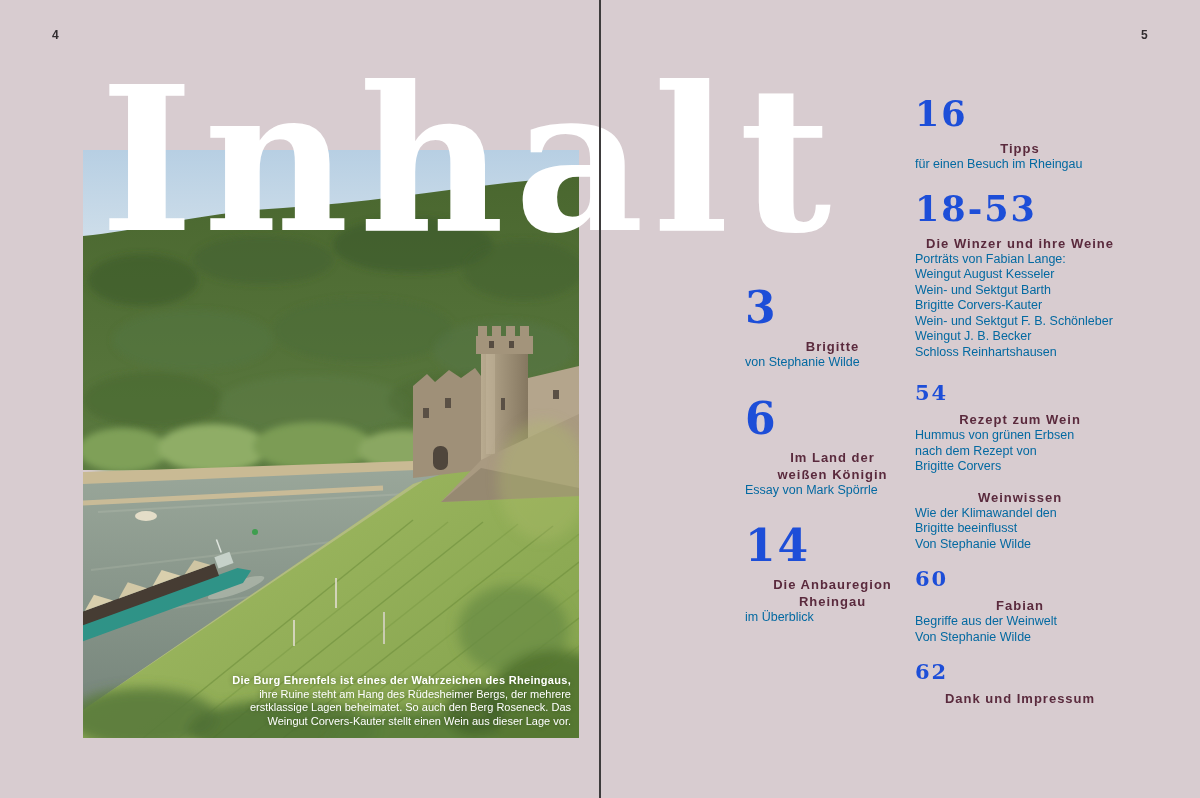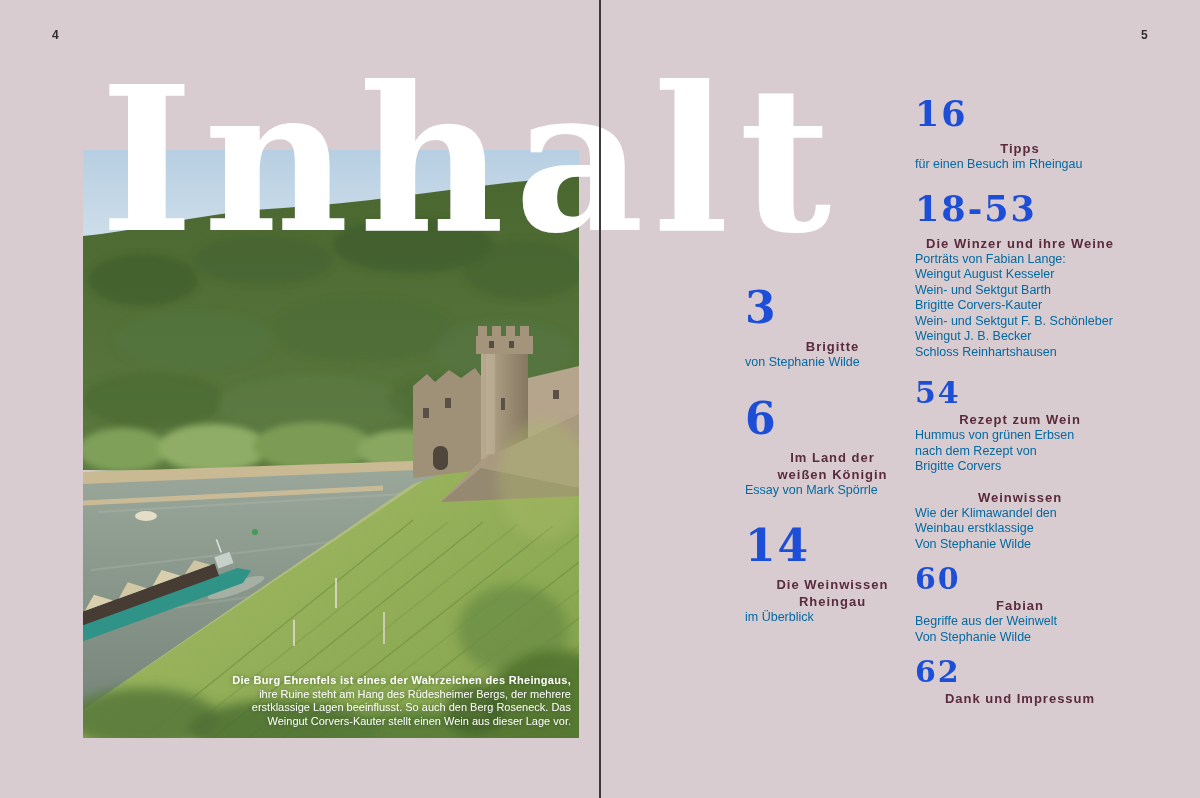--- a/index.html
+++ b/index.html
@@ -57,21 +57,21 @@
   .toc-entry{margin-bottom:28px;}
   #toc-col2 .toc-entry{margin-bottom:20px;}
   #toc-col2 .toc-entry.md{margin-bottom:14px;}
 
   .toc-num{
     font-family:"DejaVu Serif",serif;font-weight:700;
     color:#1d4ed8;letter-spacing:2px;
   }
   .num-xl{font-size:44px;line-height:40px;margin-bottom:10px;}
   .num-lg{font-size:35px;line-height:32px;margin-bottom:10px;}
-  .num-md{font-size:30px;line-height:25px;margin-bottom:6px;}
+  .num-md{font-size:21px;line-height:25px;margin-bottom:6px;}
 
   .toc-heading{
     font:700 13px/17px "Liberation Sans",sans-serif;
     letter-spacing:1px;color:#5a2a3d;text-align:center;
   }
   .toc-line{
     font:12.5px/15.5px "Liberation Sans",sans-serif;
     color:#0369a1;
   }
 </style>
@@ -214,21 +214,21 @@
         <ellipse cx="430" cy="480" rx="55" ry="45" fill="#6a8c44" opacity=".75"></ellipse>
         <ellipse cx="472" cy="560" rx="70" ry="60" fill="#50722f" opacity=".85"></ellipse>
         <ellipse cx="392" cy="560" rx="30" ry="26" fill="#3f5e28" opacity=".7"></ellipse>
         <ellipse cx="460" cy="330" rx="45" ry="60" fill="#aebc6a" opacity=".35"></ellipse>
       </g>
     </svg>
 
     <div class="photo-caption">
       <div class="cap-bold">Die Burg Ehrenfels ist eines der Wahrzeichen des Rheingaus,</div>
       <div>ihre Ruine steht am Hang des Rüdesheimer Bergs, der mehrere</div>
-      <div>erstklassige Lagen beeinflusst. So auch den Berg Roseneck. Das</div>
+      <div>erstklassige Lagen beheimatet. So auch den Berg Roseneck. Das</div>
       <div>Weingut Corvers-Kauter stellt einen Wein aus dieser Lage vor.</div>
     </div>
   </div>
 
   <div class="title-part" id="title-part-1">Inha</div>
   <div class="title-part" id="title-part-2">lt</div>
 
   <div class="divider"></div>
 
   <div class="toc-col" id="toc-col1">
@@ -238,21 +238,21 @@
         <div class="toc-line">von Stephanie Wilde</div>
       </div>
       <div class="toc-entry">
         <div class="toc-num num-xl">6</div>
         <div class="toc-heading">Im Land der</div>
         <div class="toc-heading">weißen Königin</div>
         <div class="toc-line">Essay von Mark Spörrle</div>
       </div>
       <div class="toc-entry">
         <div class="toc-num num-xl">14</div>
-        <div class="toc-heading">Die Weinwissen</div>
+        <div class="toc-heading">Die Anbauregion</div>
         <div class="toc-heading">Rheingau</div>
         <div class="toc-line">im Überblick</div>
       </div>
     </div>
   <div class="toc-col" id="toc-col2">
       <div class="toc-entry">
         <div class="toc-num num-lg">16</div>
         <div class="toc-heading">Tipps</div>
         <div class="toc-line">für einen Besuch im Rheingau</div>
       </div>
@@ -270,21 +270,21 @@
       <div class="toc-entry md">
         <div class="toc-num num-md">54</div>
         <div class="toc-heading">Rezept zum Wein</div>
         <div class="toc-line">Hummus von grünen Erbsen</div>
         <div class="toc-line">nach dem Rezept von</div>
         <div class="toc-line">Brigitte Corvers</div>
       </div>
       <div class="toc-entry md">
         <div class="toc-heading">Weinwissen</div>
         <div class="toc-line">Wie der Klimawandel den</div>
-        <div class="toc-line">Weinbau erstklassige</div>
+        <div class="toc-line">Brigitte beeinflusst</div>
         <div class="toc-line">Von Stephanie Wilde</div>
       </div>
       <div class="toc-entry md">
         <div class="toc-num num-md">60</div>
         <div class="toc-heading">Fabian</div>
         <div class="toc-line">Begriffe aus der Weinwelt</div>
         <div class="toc-line">Von Stephanie Wilde</div>
       </div>
       <div class="toc-entry md">
         <div class="toc-num num-md">62</div>

